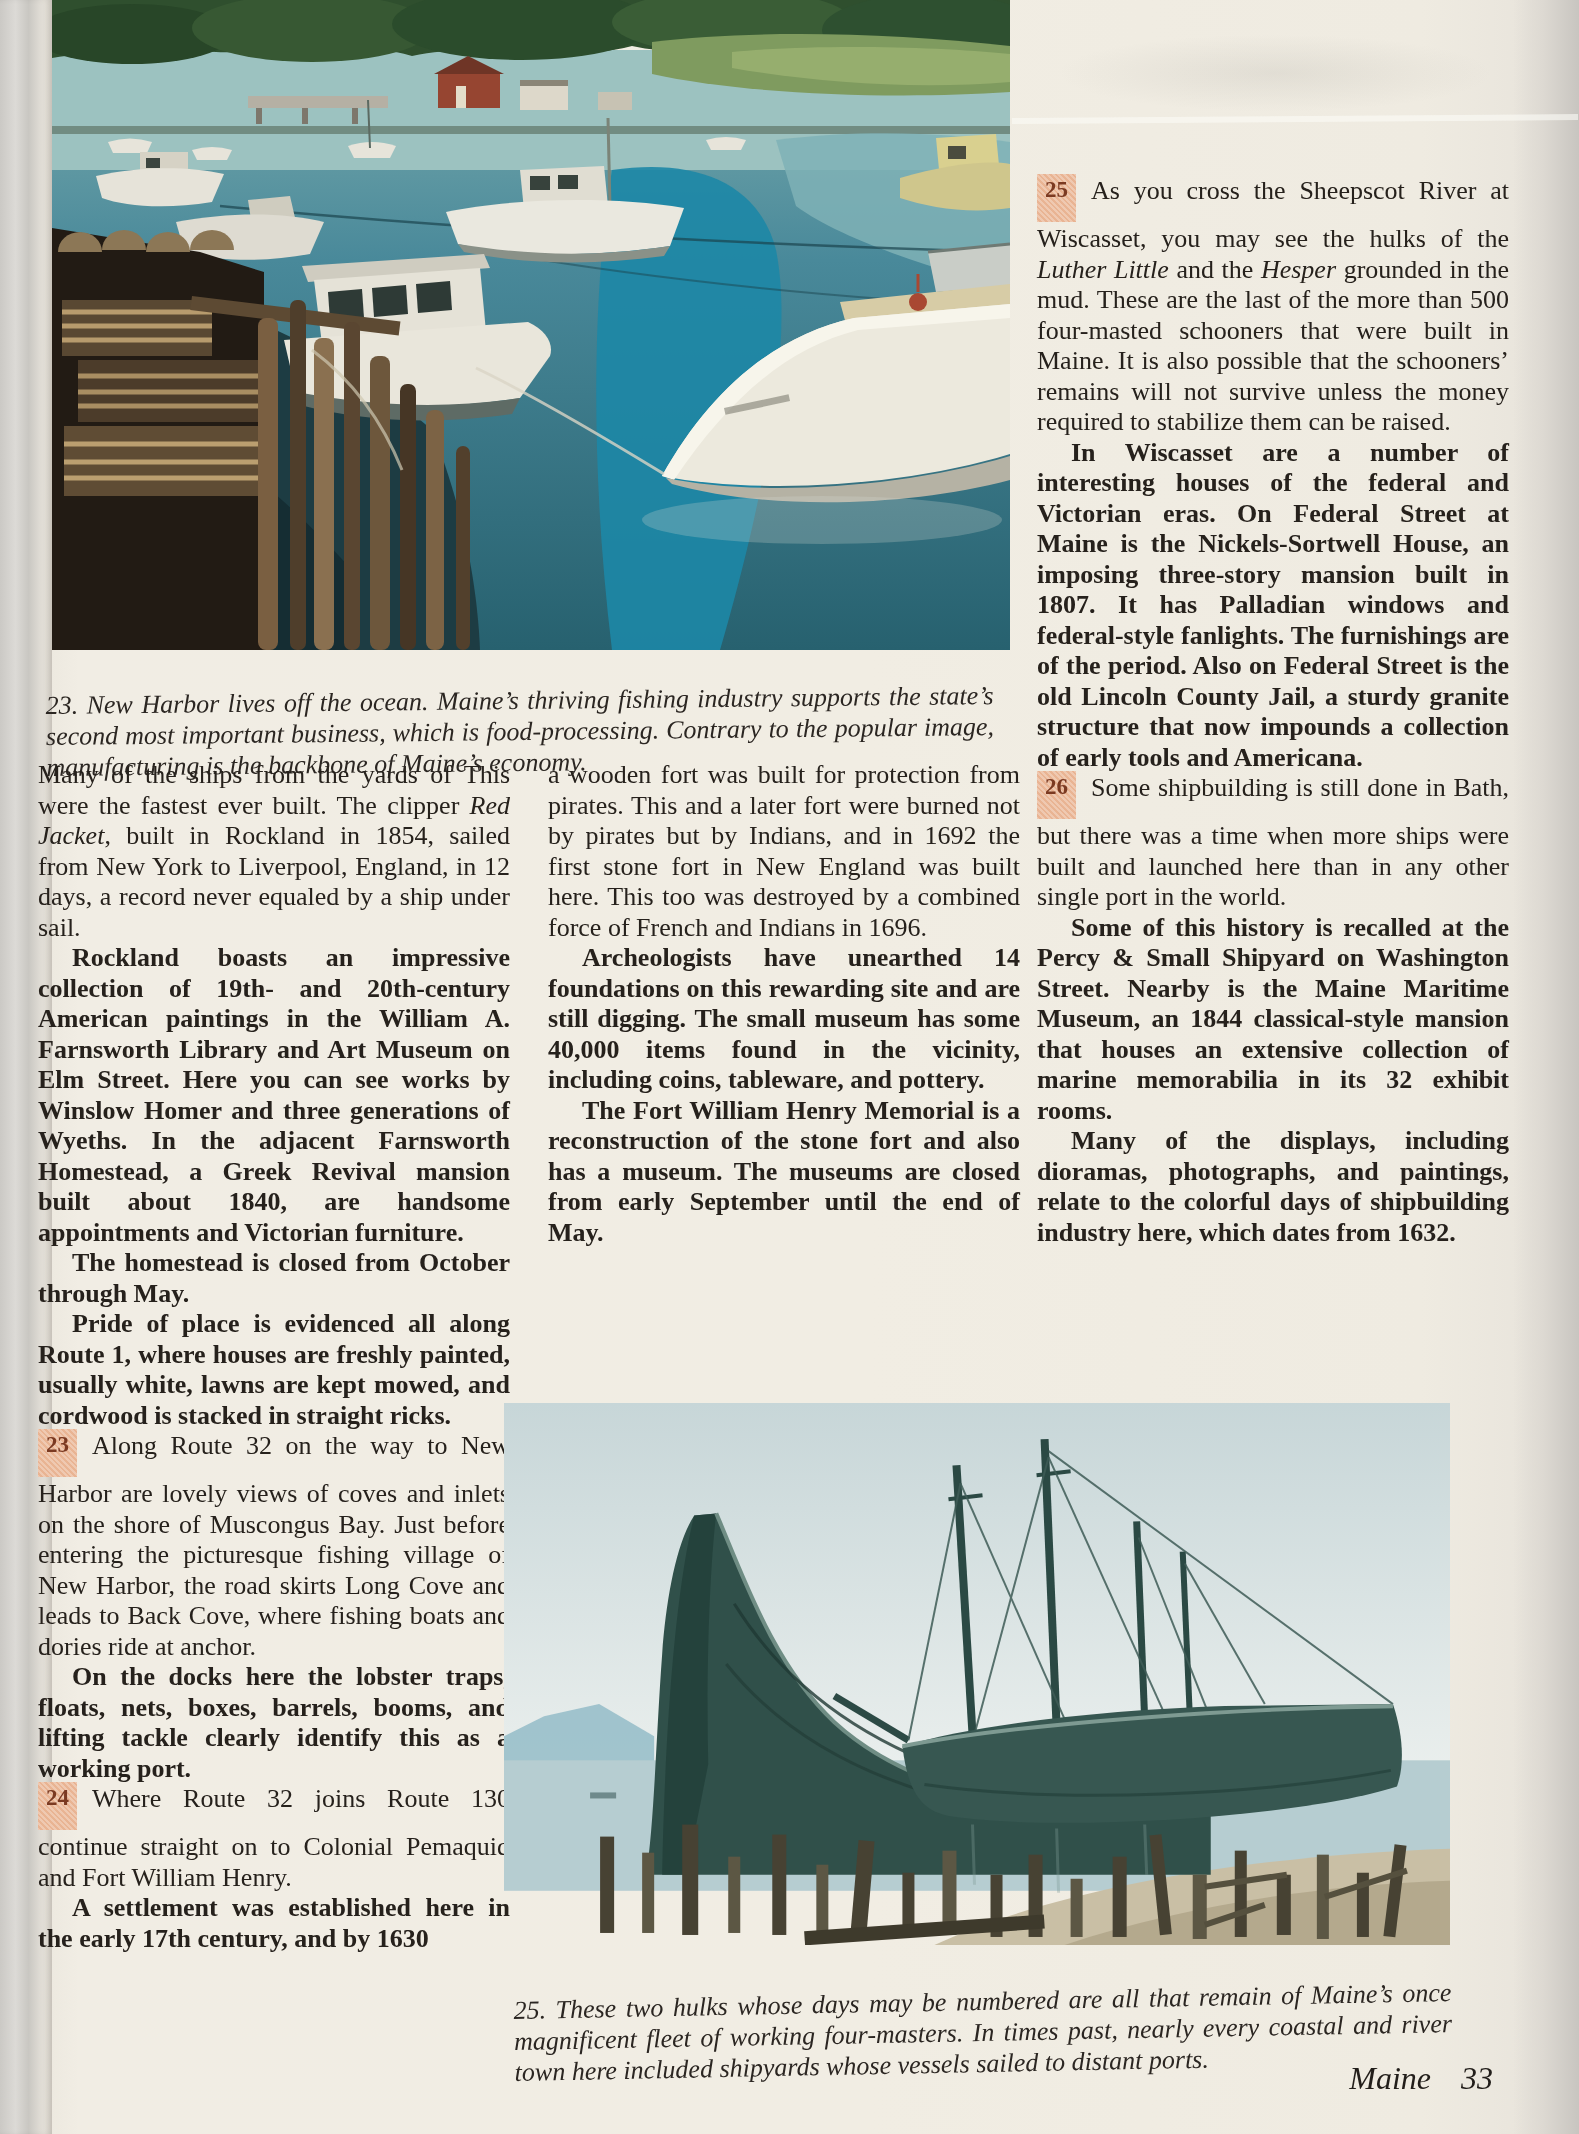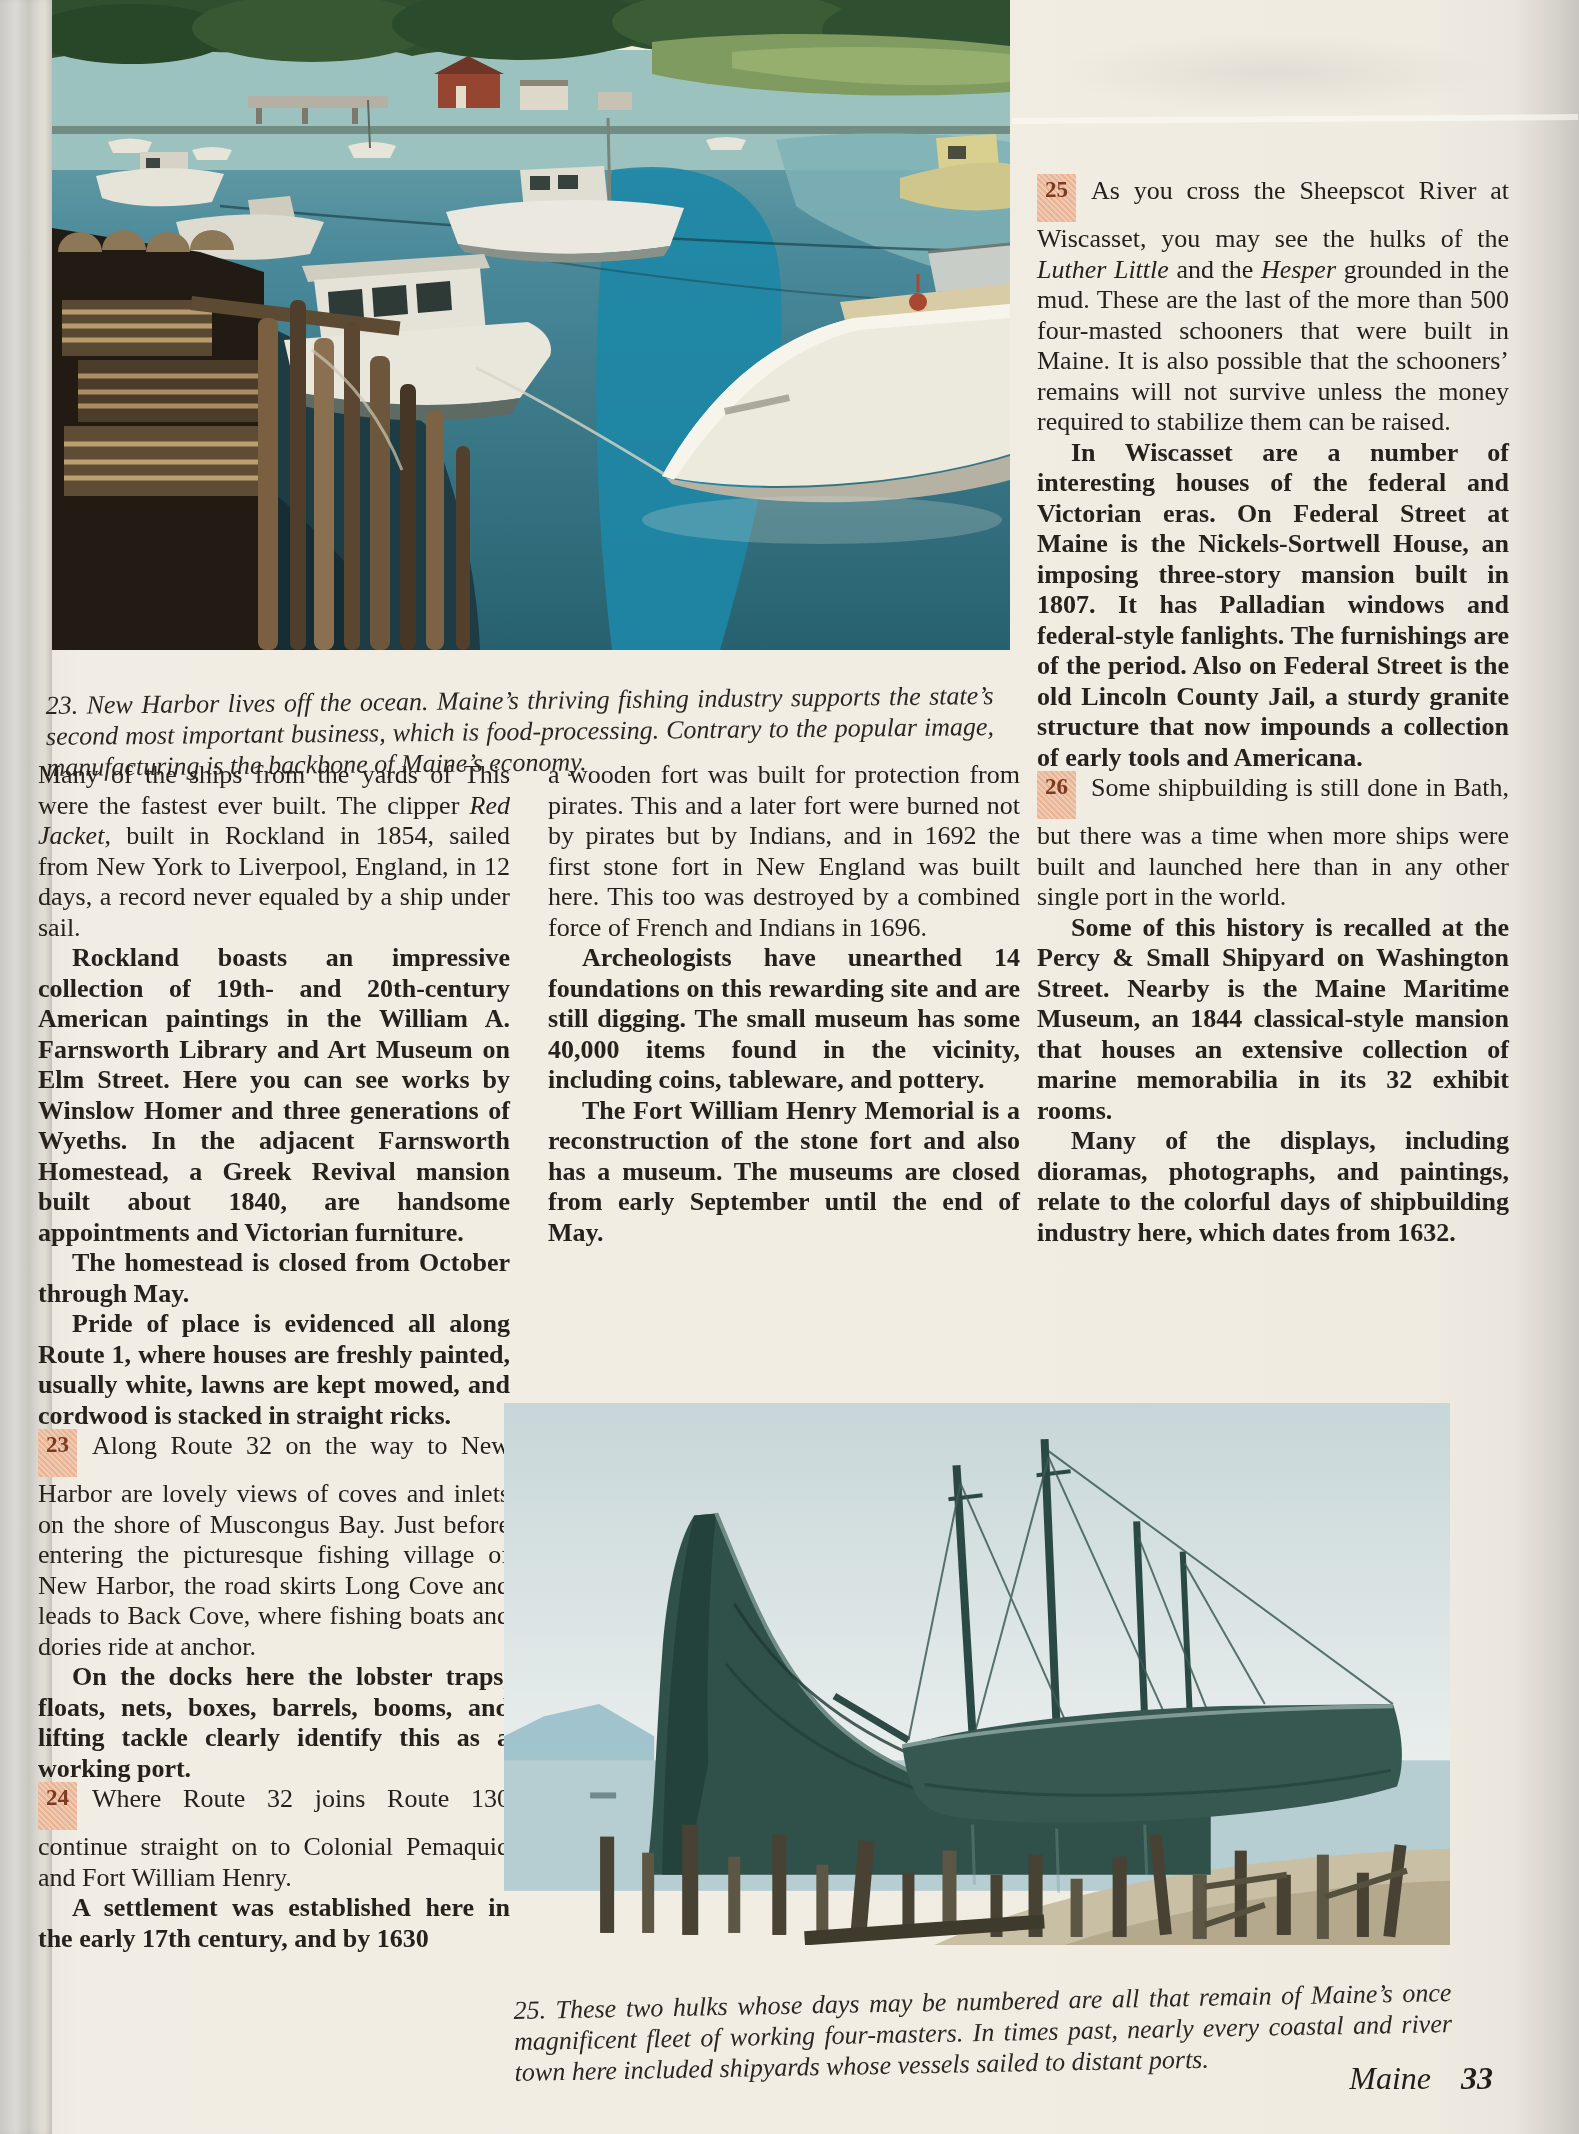--- a/index.html
+++ b/index.html
@@ -39,21 +39,21 @@
     display:inline-block;font-style:normal;font-weight:bold;
     font-size:23px;line-height:27px;padding:2px 8px 19px;margin-right:15px;
     background:#e9b493;color:#7b3a22;
     background-image:repeating-linear-gradient(45deg,rgba(255,255,255,.28) 0 2px,rgba(0,0,0,0) 2px 4px);
     transform:translateY(-2px);
   }
   .it{font-style:italic;}
   .footer{
     position:absolute;right:86px;top:2060px;font-style:italic;font-size:32px;color:#221e1a;
   }
-  .footer-page{font-weight:bold;margin-left:30px;text-align:center;}
+  .footer-page{font-weight:normal;margin-left:30px;text-align:center;}
   .smudge{position:absolute;pointer-events:none;}
   .smudge-a{left:1055px;top:34px;width:440px;height:78px;
     background:radial-gradient(ellipse at center,rgba(138,136,130,.14),rgba(0,0,0,0) 70%);}
   .crease{left:1012px;top:116px;width:566px;height:6px;
     background:rgba(252,251,246,.6);transform:rotate(-0.4deg);}
 </style>
 </head>
 <body>
 
 <div class="page">

